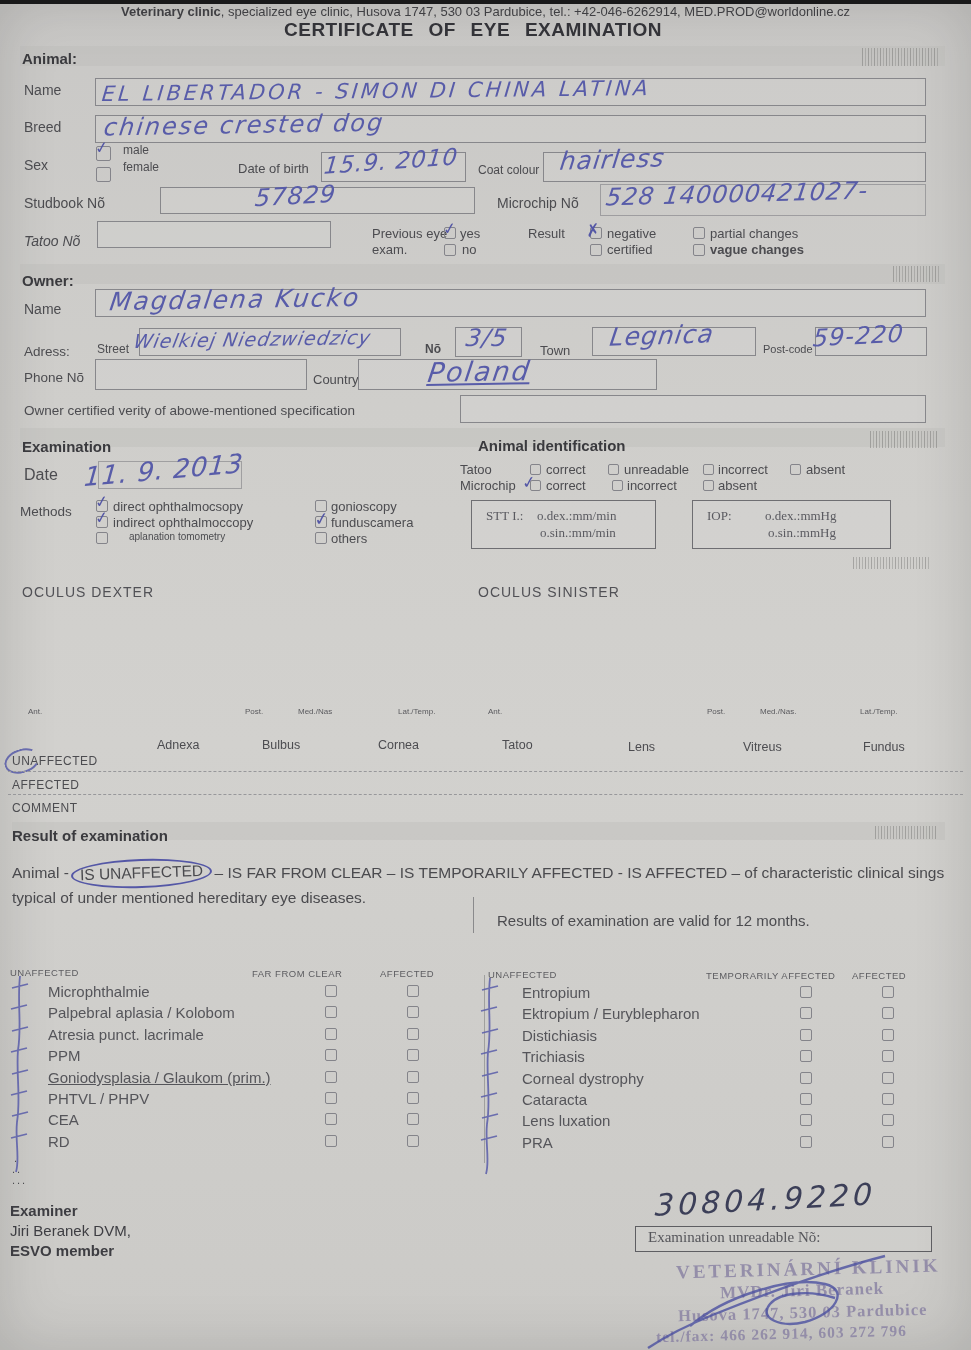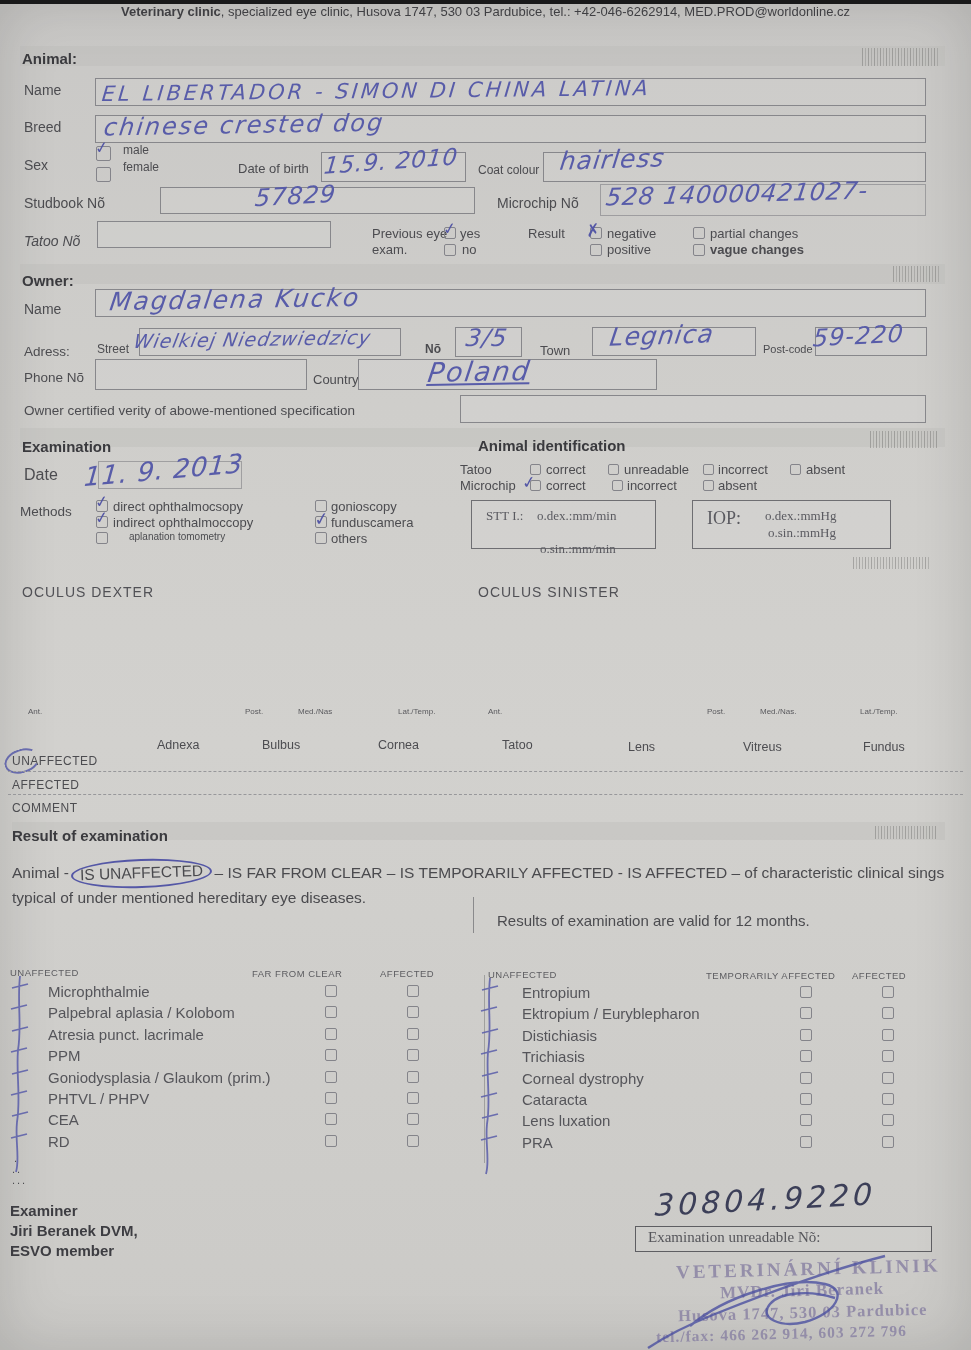--- a/index.html
+++ b/index.html
@@ -43,20 +43,21 @@
   <div class="band" style="left:12px;top:822px;width:933px;height:18px;"></div>
   <div class="bc" style="left:862px;top:48px;width:78px;height:18px;"></div>
   <div class="bc" style="left:893px;top:266px;width:47px;height:16px;"></div>
   <div class="bc" style="left:870px;top:431px;width:68px;height:17px;"></div>
   <div class="bc" style="left:853px;top:557px;width:78px;height:12px;"></div>
   <div class="bc" style="left:875px;top:826px;width:62px;height:13px;"></div>
 
   <div class="abs" style="left:0;top:4px;width:971px;text-align:center;font-size:13px;color:#3f3f43;">
     <span style="font-weight:bold;">Veterinary clinic</span><span>, specialized eye clinic, Husova 1747, 530 03 Pardubice, tel.: +42-046-6262914, MED.PROD@worldonline.cz</span>
   </div>
+  <div class="abs" style="left:0;top:19px;width:946px;text-align:center;font-size:19px;font-weight:bold;color:#333338;word-spacing:9px;letter-spacing:.5px;">CERTIFICATE OF EYE EXAMINATION</div>
 
   <div class="lbl h1" style="left:22px;top:50px;">Animal:</div>
 
   <div class="lbl" style="left:24px;top:82px;font-size:14px;">Name</div>
   <div class="box" style="left:95px;top:78px;width:829px;height:26px;"></div>
   <div class="hw" style="left:102px;top:79px;font-size:21px;letter-spacing:3px;transform:rotate(-.6deg) skewX(-6deg);">EL LIBERTADOR - SIMON DI CHINA LATINA</div>
 
   <div class="lbl" style="left:24px;top:119px;font-size:14px;">Breed</div>
   <div class="box" style="left:95px;top:115px;width:829px;height:26px;"></div>
   <div class="hw" style="left:104px;top:111px;font-size:24px;letter-spacing:2px;transform:rotate(-1deg) skewX(-8deg);">chinese crested dog</div>
@@ -94,21 +95,21 @@
   <div class="lbl" style="left:460px;top:226px;font-size:13px;">yes</div>
   <span class="cb" style="left:444px;top:244px;width:10px;height:10px;"></span>
   <div class="lbl" style="left:462px;top:242px;font-size:13px;">no</div>
 
   <div class="lbl" style="left:528px;top:226px;font-size:13px;">Result</div>
   <span class="cb" style="left:590px;top:227px;width:10px;height:10px;">
       <i class="mk" style="font-size:17px;top:-6px;left:-5px;">✗</i>
     </span>
   <div class="lbl" style="left:607px;top:226px;font-size:13px;">negative</div>
   <span class="cb" style="left:590px;top:244px;width:10px;height:10px;"></span>
-  <div class="lbl" style="left:607px;top:242px;font-size:13px;">positive</div>
+  <div class="lbl" style="left:607px;top:242px;font-size:13px;">certified</div>
   <span class="cb" style="left:693px;top:227px;width:10px;height:10px;"></span>
   <div class="lbl" style="left:710px;top:226px;font-size:13px;">partial changes</div>
   <span class="cb" style="left:693px;top:244px;width:10px;height:10px;"></span>
   <div class="lbl" style="left:710px;top:242px;font-size:13px;font-weight:bold;">vague changes</div>
 
   <div class="lbl h1" style="left:22px;top:272px;">Owner:</div>
 
   <div class="lbl" style="left:24px;top:301px;font-size:14px;">Name</div>
   <div class="box" style="left:95px;top:289px;width:829px;height:26px;"></div>
   <div class="hw" style="left:110px;top:285px;font-size:25px;letter-spacing:2px;transform:rotate(-1deg) skewX(-9deg);">Magdalena Kucko</div>
@@ -178,23 +179,23 @@
     </span>
   <div class="lbl" style="left:546px;top:478px;font-size:13px;">correct</div>
   <span class="cb" style="left:612px;top:480px;width:9px;height:9px;"></span>
   <div class="lbl" style="left:627px;top:478px;font-size:13px;">incorrect</div>
   <span class="cb" style="left:703px;top:480px;width:9px;height:9px;"></span>
   <div class="lbl" style="left:718px;top:478px;font-size:13px;">absent</div>
 
   <div class="box" style="left:471px;top:500px;width:183px;height:47px;border-color:#6e6e72;"></div>
   <div class="lbl serif" style="left:486px;top:508px;font-size:13px;color:#5a5a60;">STT I.:</div>
   <div class="lbl serif" style="left:537px;top:508px;font-size:13px;color:#5a5a60;">o.dex.:mm/min</div>
-  <div class="lbl serif" style="left:540px;top:525px;font-size:13px;color:#5a5a60;margin-top:16px;">o.sin.:mm/min</div>
+  <div class="lbl serif" style="left:540px;top:525px;font-size:13px;color:#5a5a60;">o.sin.:mm/min</div>
   <div class="box" style="left:692px;top:500px;width:197px;height:47px;border-color:#6e6e72;"></div>
-  <div class="lbl serif" style="left:707px;top:508px;font-size:18px;color:#5a5a60;">IOP:</div>
+  <div class="lbl serif" style="left:707px;top:508px;font-size:13px;color:#5a5a60;">IOP:</div>
   <div class="lbl serif" style="left:765px;top:508px;font-size:13px;color:#5a5a60;">o.dex.:mmHg</div>
   <div class="lbl serif" style="left:768px;top:525px;font-size:13px;color:#5a5a60;">o.sin.:mmHg</div>
 
   <div class="lbl" style="left:22px;top:584px;font-size:14px;letter-spacing:1px;color:#515156;">OCULUS DEXTER</div>
   <div class="lbl" style="left:478px;top:584px;font-size:14px;letter-spacing:1px;color:#515156;">OCULUS SINISTER</div>
 
   <div class="lbl tiny" style="left:28px;top:707px;">Ant.</div>
   <div class="lbl tiny" style="left:245px;top:707px;">Post.</div>
   <div class="lbl tiny" style="left:298px;top:707px;">Med./Nas</div>
   <div class="lbl tiny" style="left:398px;top:707px;">Lat./Temp.</div>
@@ -234,21 +235,21 @@
   <span class="cb" style="left:407px;top:985px;width:10px;height:10px;"></span>
   <div class="lbl disease" style="left:48px;top:1004px;">Palpebral aplasia / Kolobom</div>
   <span class="cb" style="left:325px;top:1006px;width:10px;height:10px;"></span>
   <span class="cb" style="left:407px;top:1006px;width:10px;height:10px;"></span>
   <div class="lbl disease" style="left:48px;top:1026px;">Atresia punct. lacrimale</div>
   <span class="cb" style="left:325px;top:1028px;width:10px;height:10px;"></span>
   <span class="cb" style="left:407px;top:1028px;width:10px;height:10px;"></span>
   <div class="lbl disease" style="left:48px;top:1047px;">PPM</div>
   <span class="cb" style="left:325px;top:1049px;width:10px;height:10px;"></span>
   <span class="cb" style="left:407px;top:1049px;width:10px;height:10px;"></span>
-  <div class="lbl disease" style="left:48px;top:1069px;">Goniodysplasia / Glaukom (prim.)</div>
+  <div class="lbl disease" style="left:48px;top:1069px;text-decoration:underline;">Goniodysplasia / Glaukom (prim.)</div>
   <span class="cb" style="left:325px;top:1071px;width:10px;height:10px;"></span>
   <span class="cb" style="left:407px;top:1071px;width:10px;height:10px;"></span>
   <div class="lbl disease" style="left:48px;top:1090px;">PHTVL / PHPV</div>
   <span class="cb" style="left:325px;top:1092px;width:10px;height:10px;"></span>
   <span class="cb" style="left:407px;top:1092px;width:10px;height:10px;"></span>
   <div class="lbl disease" style="left:48px;top:1111px;">CEA</div>
   <span class="cb" style="left:325px;top:1113px;width:10px;height:10px;"></span>
   <span class="cb" style="left:407px;top:1113px;width:10px;height:10px;"></span>
   <div class="lbl disease" style="left:48px;top:1133px;">RD</div>
   <span class="cb" style="left:325px;top:1135px;width:10px;height:10px;"></span>
@@ -291,21 +292,21 @@
 
   <svg style="left:478px;top:976px;" width="30" height="200" viewBox="0 0 30 200">
     <path d="M12,2 C9,28 14,52 10,76 C8,100 13,124 9,148 C7,168 12,184 8,198
              M4,14 L20,10 M3,35 L19,31 M4,57 L20,53 M3,78 L19,74 M4,100 L20,96 M3,121 L19,117 M4,142 L20,138 M3,164 L19,160" fill="none" stroke="#585ca9" stroke-width="1.8" opacity=".85"></path>
   </svg>
 
   <div class="lbl" style="left:14px;top:1152px;font-size:11px;letter-spacing:2px;">.</div>
   <div class="lbl" style="left:12px;top:1163px;font-size:11px;letter-spacing:2px;">..</div>
   <div class="lbl" style="left:12px;top:1174px;font-size:11px;letter-spacing:2px;">...</div>
   <div class="lbl" style="left:10px;top:1202px;font-size:15px;font-weight:bold;color:#3d3d42;">Examiner</div>
-  <div class="lbl" style="left:10px;top:1222px;font-size:15px;font-weight:bold;color:#3d3d42;">Jiri Beranek DVM,</div>
+  <div class="lbl" style="left:10px;top:1222px;font-size:15px;font-weight:normal;color:#3d3d42;">Jiri Beranek DVM,</div>
   <div class="lbl" style="left:10px;top:1242px;font-size:15px;font-weight:bold;color:#3d3d42;">ESVO member</div>
 
   <div class="hw" style="left:655px;top:1182px;font-size:30px;letter-spacing:4px;transform:rotate(-3deg) skewX(-6deg);color:#3c3f58;">30804.9220</div>
   <div class="box" style="left:635px;top:1226px;width:295px;height:24px;border-color:#5e5e62;"></div>
   <div class="lbl serif" style="left:648px;top:1229px;font-size:15px;color:#55555a;">Examination unreadable Nõ:</div>
 
   <div class="stamp" style="left:676px;top:1258px;font-size:19px;letter-spacing:3px;">VETERINÁRNÍ KLINIK</div>
   <div class="stamp" style="left:720px;top:1281px;font-size:17px;letter-spacing:1px;">MVDr. Jiri Beranek</div>
   <div class="stamp" style="left:678px;top:1303px;font-size:16.5px;letter-spacing:1px;">Husova 1747, 530 03 Pardubice</div>
   <div class="stamp" style="left:656px;top:1325px;font-size:15.5px;letter-spacing:1px;">tel./fax: 466 262 914, 603 272 796</div>

